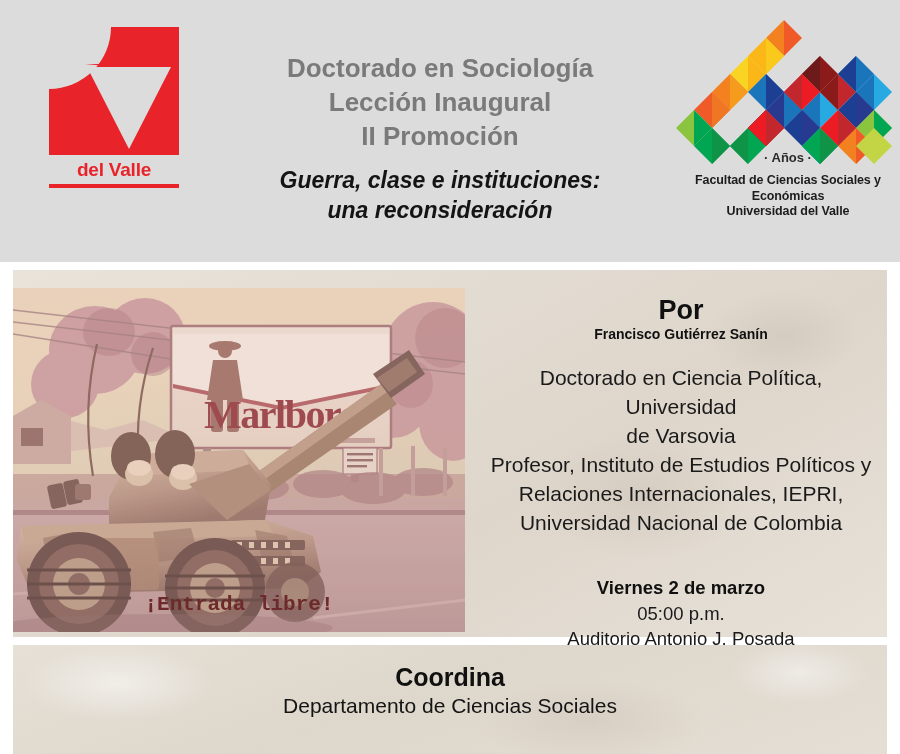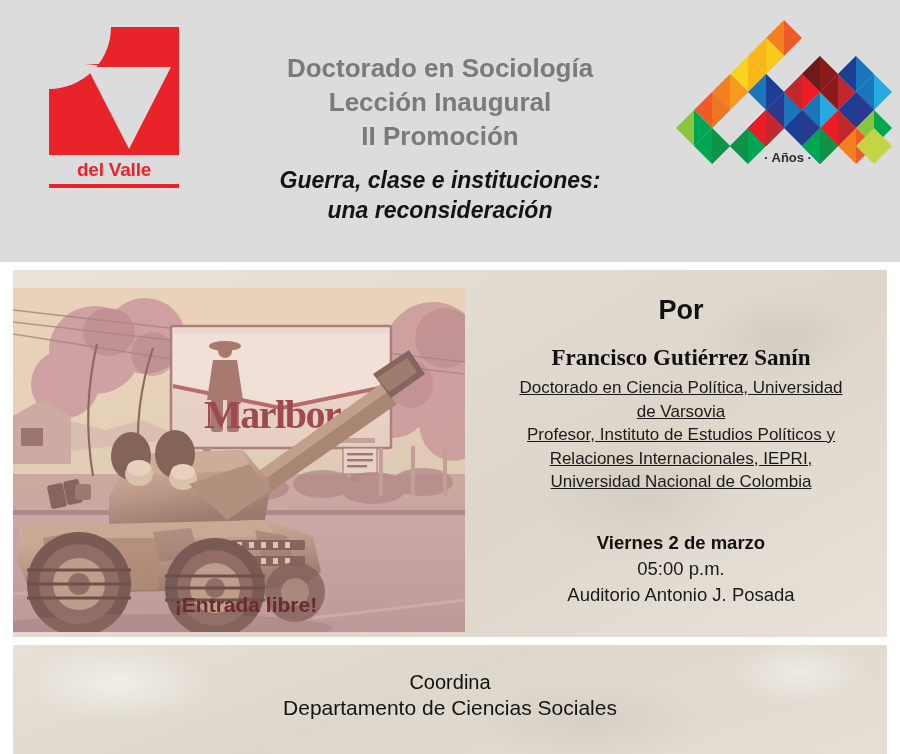--- a/index.html
+++ b/index.html
@@ -81,55 +81,55 @@
       radial-gradient(ellipse 110px 65px at 88% 18%, rgba(168,156,142,.18), transparent 70%),
       linear-gradient(150deg, #e9e3da 0%, #e2dbd1 35%, #ded6cb 60%, #e7e1d8 100%);
   }
   .photo {
     position: absolute; left: 0px; top: 18px; width: 452px; height: 344px;
     overflow: hidden;
   }
   .photo svg { display: block; width: 452px; height: 344px; }
 
   .free-entry {
-    position: absolute; left: 7px; top: 323px; width: 452px;
+    position: absolute; left: 0px; top: 323px; width: 452px;
     text-align: center; color: #6d2a2a;
-    font-weight: bold; font-size: 21px;
+    font-weight: bold; font-size: 21px; font-family: Liberation Mono, monospace;
   }
 
   .right-col {
     position: absolute; left: 462px; top: 0; width: 412px; height: 367px;
     padding: 24px 10px 0 10px; text-align: center;
   }
   .por { color: #101010; font-weight: bold; font-size: 27px; line-height: 1.2; }
   .speaker-name {
-    margin-top: 18px; color: #101010; font-weight: bold;
-    font-size: 23px; line-height: 1.25; font-family: Liberation Serif, serif;
+    color: #101010; font-weight: bold;
+    font-size: 14px; line-height: 1.25;
   }
   .speaker-aff {
-    margin-top: 3px; color: #1a1a1a; font-size: 17px; line-height: 1.38; text-decoration: underline;
+    margin-top: 20px; color: #1a1a1a; font-size: 21px; line-height: 1.38;
   }
   .when-date {
     margin-top: 38px; color: #101010; font-weight: bold;
     font-size: 18.5px; line-height: 1.35;
   }
   .when-line { color: #1a1a1a; font-size: 18.5px; line-height: 1.38; }
 
   
   .panel-bottom {
     position: absolute; left: 13px; top: 645px; width: 874px; height: 109px;
     background:
       radial-gradient(ellipse 140px 55px at 12% 35%, rgba(255,255,255,.50), transparent 70%),
       radial-gradient(ellipse 170px 60px at 66% 70%, rgba(176,164,150,.20), transparent 70%),
       radial-gradient(ellipse 100px 45px at 90% 25%, rgba(255,255,255,.45), transparent 70%),
       linear-gradient(160deg, #e6e0d6 0%, #ded7cc 45%, #e4ded4 100%);
     text-align: center;
   }
   .coordina {
-    padding-top: 26px; color: #101010; font-weight: normal; font-size: 20px;
+    padding-top: 18px; color: #101010; font-weight: bold; font-size: 25px;
   }
   .coordina-dept {
     margin-top: 2px; color: #141414; font-size: 21px;
   }
 </style>
 </head>
 <body>
 
 <div id="poster">
 
@@ -215,20 +215,24 @@
         <polygon points="180,112 198,130 180,148 162,130" fill="#f4811f"></polygon>
         <polygon points="180,112 198,130 180,148" fill="#f05a28"></polygon>
         <polygon points="198,112 216,130 198,148 180,130" fill="#c3d545"></polygon>
         <polygon points="162,94 180,112 162,130 144,112" fill="#ed1c24"></polygon>
         <polygon points="162,94 180,112 162,130" fill="#c1272d"></polygon>
         <polygon points="144,112 162,130 144,148 126,130" fill="#00a651"></polygon>
         <polygon points="144,112 162,130 144,148" fill="#0f9347"></polygon>
 
         <text x="112" y="146" text-anchor="middle" font-family="Liberation Sans, sans-serif" font-size="13" font-weight="bold" fill="#2b2b2b">· Años ·</text>
       </svg>
+      <div class="anniv-caption">
+        <div>Facultad de Ciencias Sociales y Económicas</div>
+        <div>Universidad del Valle</div>
+      </div>
     </div>
   </div>
 
   <div class="panel-mid">
 
     <div class="photo">
       <svg viewBox="0 0 452 344" preserveAspectRatio="none">
         <defs>
           <linearGradient id="skyg" x1="0" y1="0" x2="0.3" y2="1">
             <stop offset="0%" stop-color="#f3e2c9"></stop>

